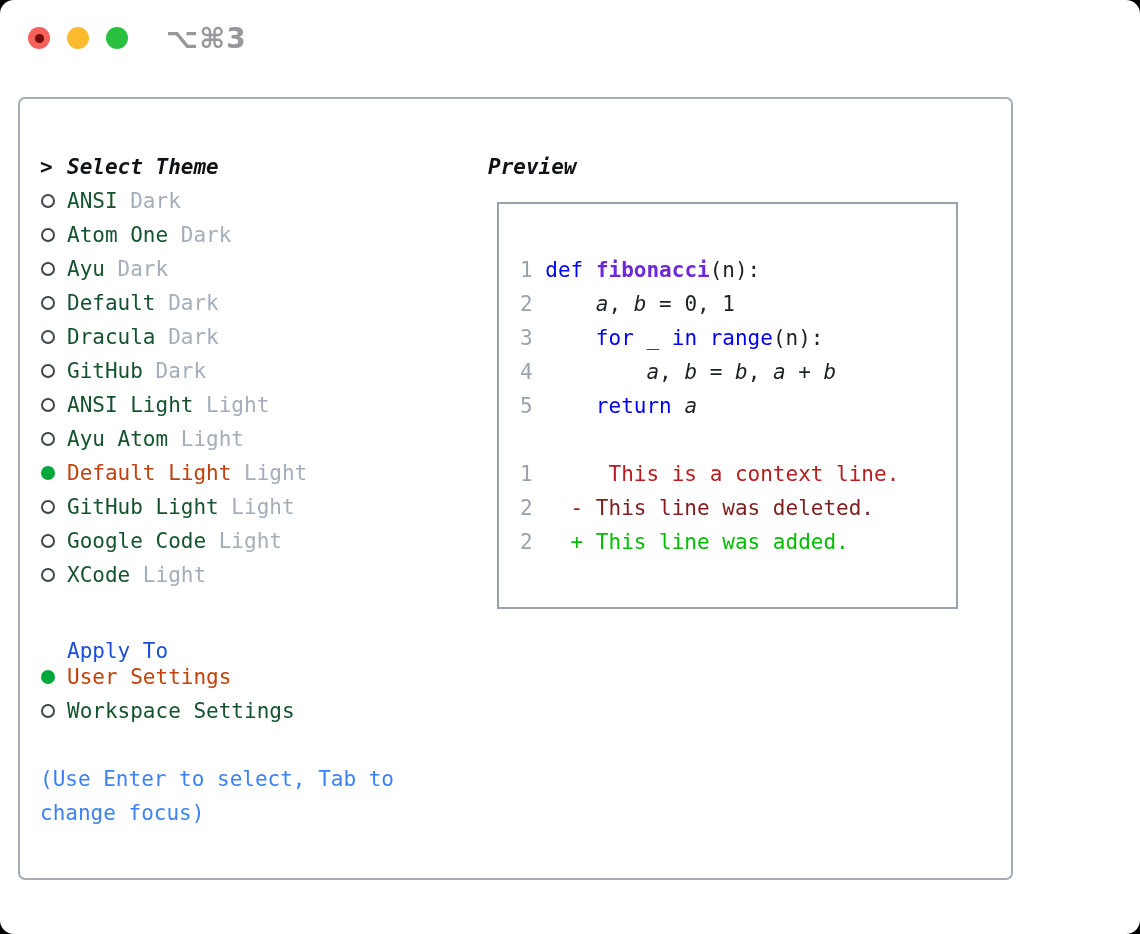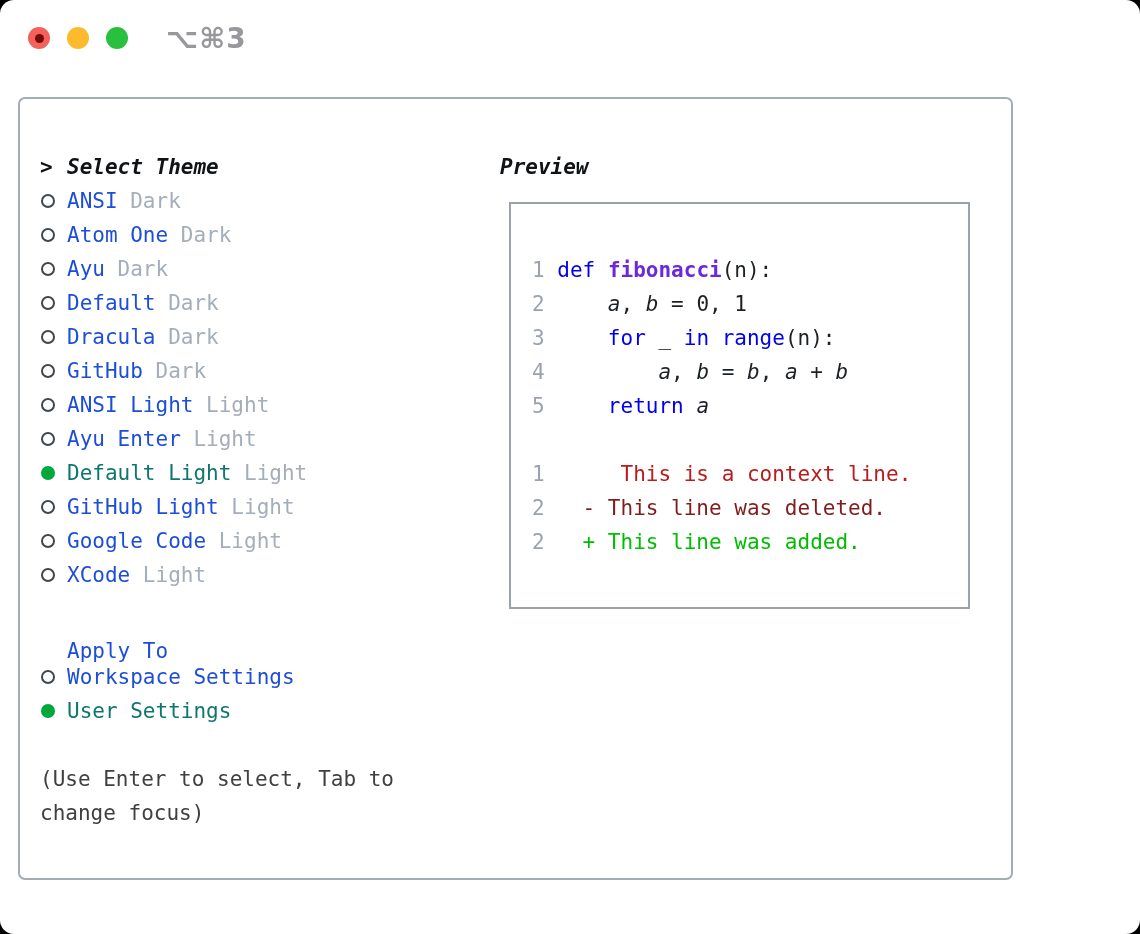--- a/index.html
+++ b/index.html
@@ -12,36 +12,36 @@
   .tl-close{left:28px;background:#f4605a;}
   .tl-min{left:67px;background:#fcbb2d;}
   .tl-zoom{left:106px;background:#2ac03f;}
   .tl-dot{width:9px;height:9px;border-radius:50%;background:#730b08;}
   .shortcut{position:absolute;left:166px;top:22px;font-size:28px;font-weight:600;color:#97979c;font-family:"DejaVu Sans","Liberation Sans",sans-serif;letter-spacing:1px;}
 
   
   .panel{position:absolute;left:18px;top:97px;width:995px;height:783px;border:2px solid #a4adb6;border-radius:7px;box-sizing:border-box;}
 
   .leftcol{position:absolute;left:20px;top:51px;width:440px;}
-  .rightcol{position:absolute;left:480px;top:51px;width:500px;}
+  .rightcol{position:absolute;left:468px;top:51px;width:500px;}
 
   .row{height:34px;display:flex;align-items:center;font-size:21px;white-space:pre;}
   .spacer{height:34px;}
   .icon-cell{display:inline-flex;width:27px;flex:0 0 27px;align-items:center;}
   .arrow{font-weight:bold;color:#0f1316;}
   .hdr{font-weight:bold;color:#0f1316;font-style:italic;}
   .hdr2{color:#1d4ed8;margin-top:15px;}
 
   .radio{width:14px;height:14px;border-radius:50%;box-sizing:border-box;border:2px solid #41474e;margin-left:1px;}
   .radio.selected{border:none;background:#00a83c;}
-  .t-name{color:#1d4ed8;}
-  .t-name.sel{color:#0f766e;}
+  .t-name{color:#14532d;}
+  .t-name.sel{color:#c2410c;}
   .t-variant{color:#a4adba;text-align:center;}
 
-  .help{margin-top:0;width:420px;font-size:21px;line-height:34px;color:#404040;}
+  .help{margin-top:0;width:420px;font-size:21px;line-height:34px;color:#3b82f6;}
 
   
   .preview-box{margin-top:18px;margin-left:9px;width:461px;height:407px;border:2px solid #9aa3ab;box-sizing:border-box;padding:49px 0 0 21px;background:#fff;}
   .code-row{height:34px;display:flex;align-items:center;font-size:21px;white-space:pre;color:#1c2125;}
   .ln{display:inline-block;width:2ch;color:#9aa3ad;}
   .tk-kw{color:#0000ee;}
   .tk-fn{color:#6d28d9;font-weight:bold;}
   .tk-var{font-style:italic;color:#1c2125;}
   .tk-plain{color:#1c2125;}
   .diff-ctx{color:#b91c1c;}
@@ -68,34 +68,34 @@
         <span class="hdr">Select Theme</span>
       </div>
       <div id="theme-list">
           <div class="row"><span class="icon-cell"><span class="radio"></span></span><span class="t-name">ANSI</span><span class="t-variant"> Dark</span></div>
           <div class="row"><span class="icon-cell"><span class="radio"></span></span><span class="t-name">Atom One</span><span class="t-variant"> Dark</span></div>
           <div class="row"><span class="icon-cell"><span class="radio"></span></span><span class="t-name">Ayu</span><span class="t-variant"> Dark</span></div>
           <div class="row"><span class="icon-cell"><span class="radio"></span></span><span class="t-name">Default</span><span class="t-variant"> Dark</span></div>
           <div class="row"><span class="icon-cell"><span class="radio"></span></span><span class="t-name">Dracula</span><span class="t-variant"> Dark</span></div>
           <div class="row"><span class="icon-cell"><span class="radio"></span></span><span class="t-name">GitHub</span><span class="t-variant"> Dark</span></div>
           <div class="row"><span class="icon-cell"><span class="radio"></span></span><span class="t-name">ANSI Light</span><span class="t-variant"> Light</span></div>
-          <div class="row"><span class="icon-cell"><span class="radio"></span></span><span class="t-name">Ayu Enter</span><span class="t-variant"> Light</span></div>
+          <div class="row"><span class="icon-cell"><span class="radio"></span></span><span class="t-name">Ayu Atom</span><span class="t-variant"> Light</span></div>
           <div class="row"><span class="icon-cell"><span class="radio selected"></span></span><span class="t-name sel">Default Light</span><span class="t-variant"> Light</span></div>
           <div class="row"><span class="icon-cell"><span class="radio"></span></span><span class="t-name">GitHub Light</span><span class="t-variant"> Light</span></div>
           <div class="row"><span class="icon-cell"><span class="radio"></span></span><span class="t-name">Google Code</span><span class="t-variant"> Light</span></div>
           <div class="row"><span class="icon-cell"><span class="radio"></span></span><span class="t-name">XCode</span><span class="t-variant"> Light</span></div>
         </div>
       <div class="spacer"></div>
       <div class="row">
         <span class="icon-cell"></span>
         <span class="hdr2">Apply To</span>
       </div>
       <div id="apply-to-list">
+          <div class="row"><span class="icon-cell"><span class="radio selected"></span></span><span class="t-name sel">User Settings</span></div>
           <div class="row"><span class="icon-cell"><span class="radio"></span></span><span class="t-name">Workspace Settings</span></div>
-          <div class="row"><span class="icon-cell"><span class="radio selected"></span></span><span class="t-name sel">User Settings</span></div>
         </div>
       <div class="spacer"></div>
       <div class="help">(Use Enter to select, Tab to change focus)</div>
     </div>
 
     <div class="rightcol">
       <div class="row">
         <span class="hdr">Preview</span>
       </div>
       <div class="preview-box">

